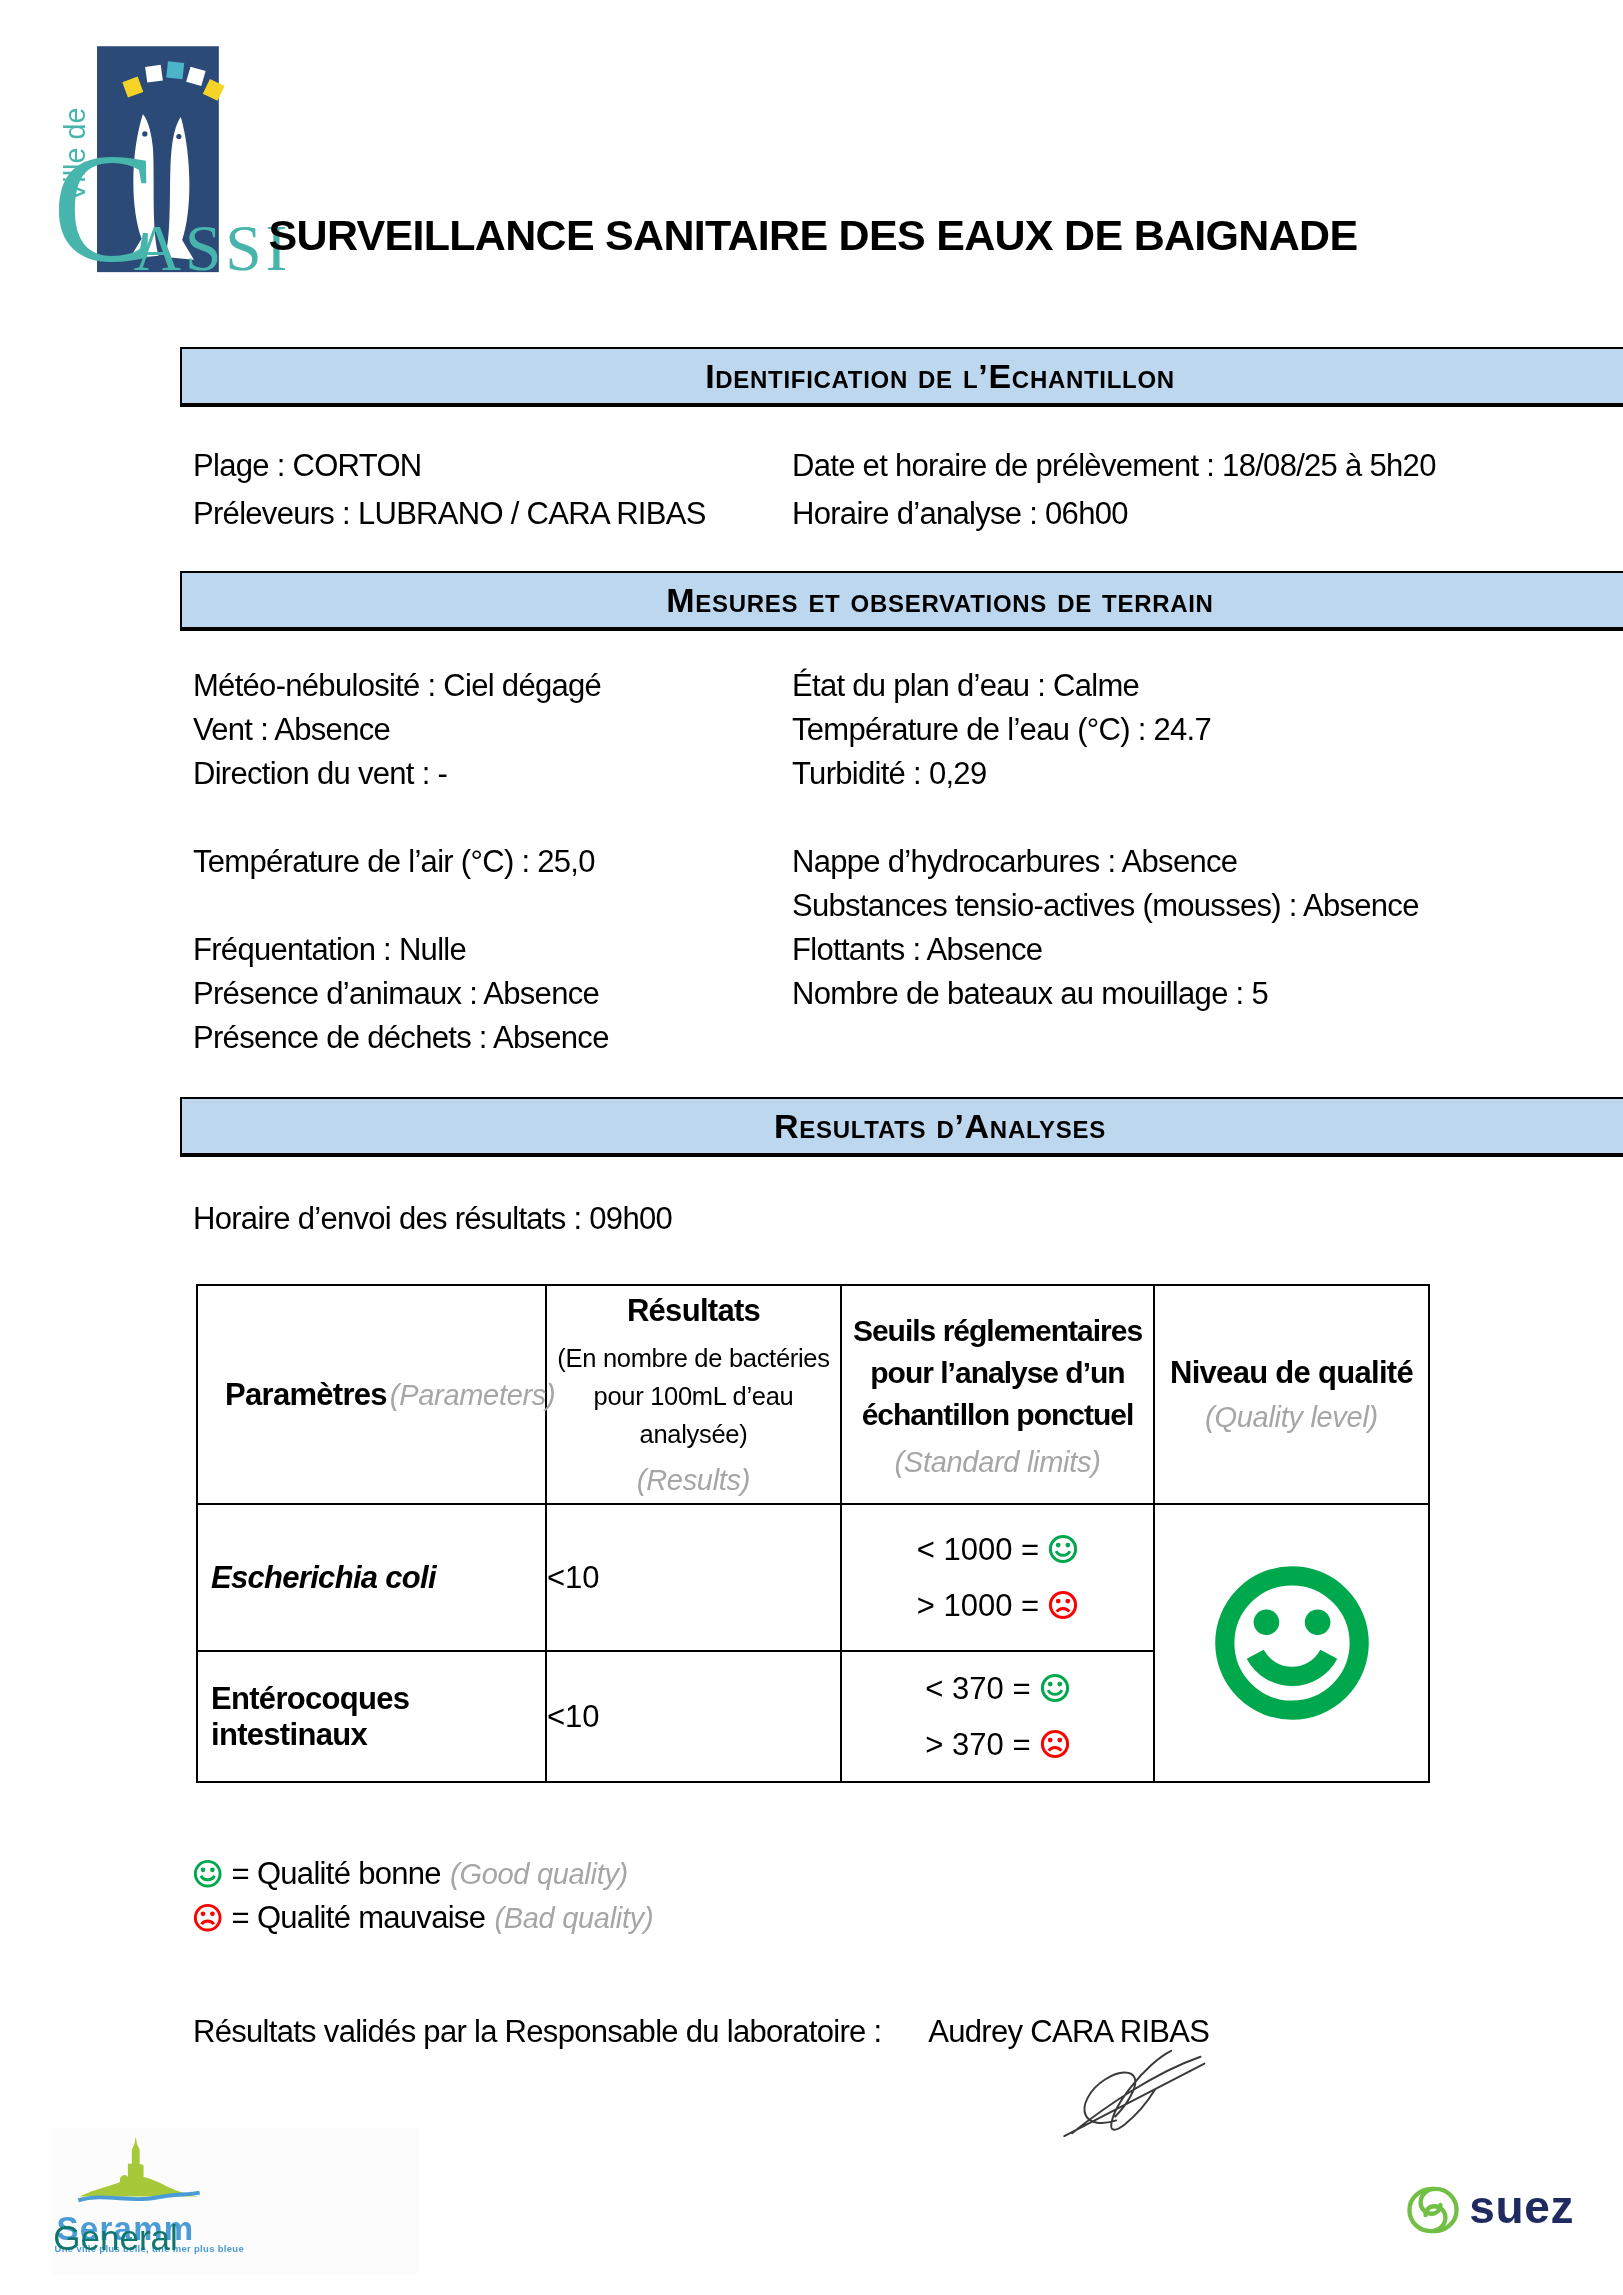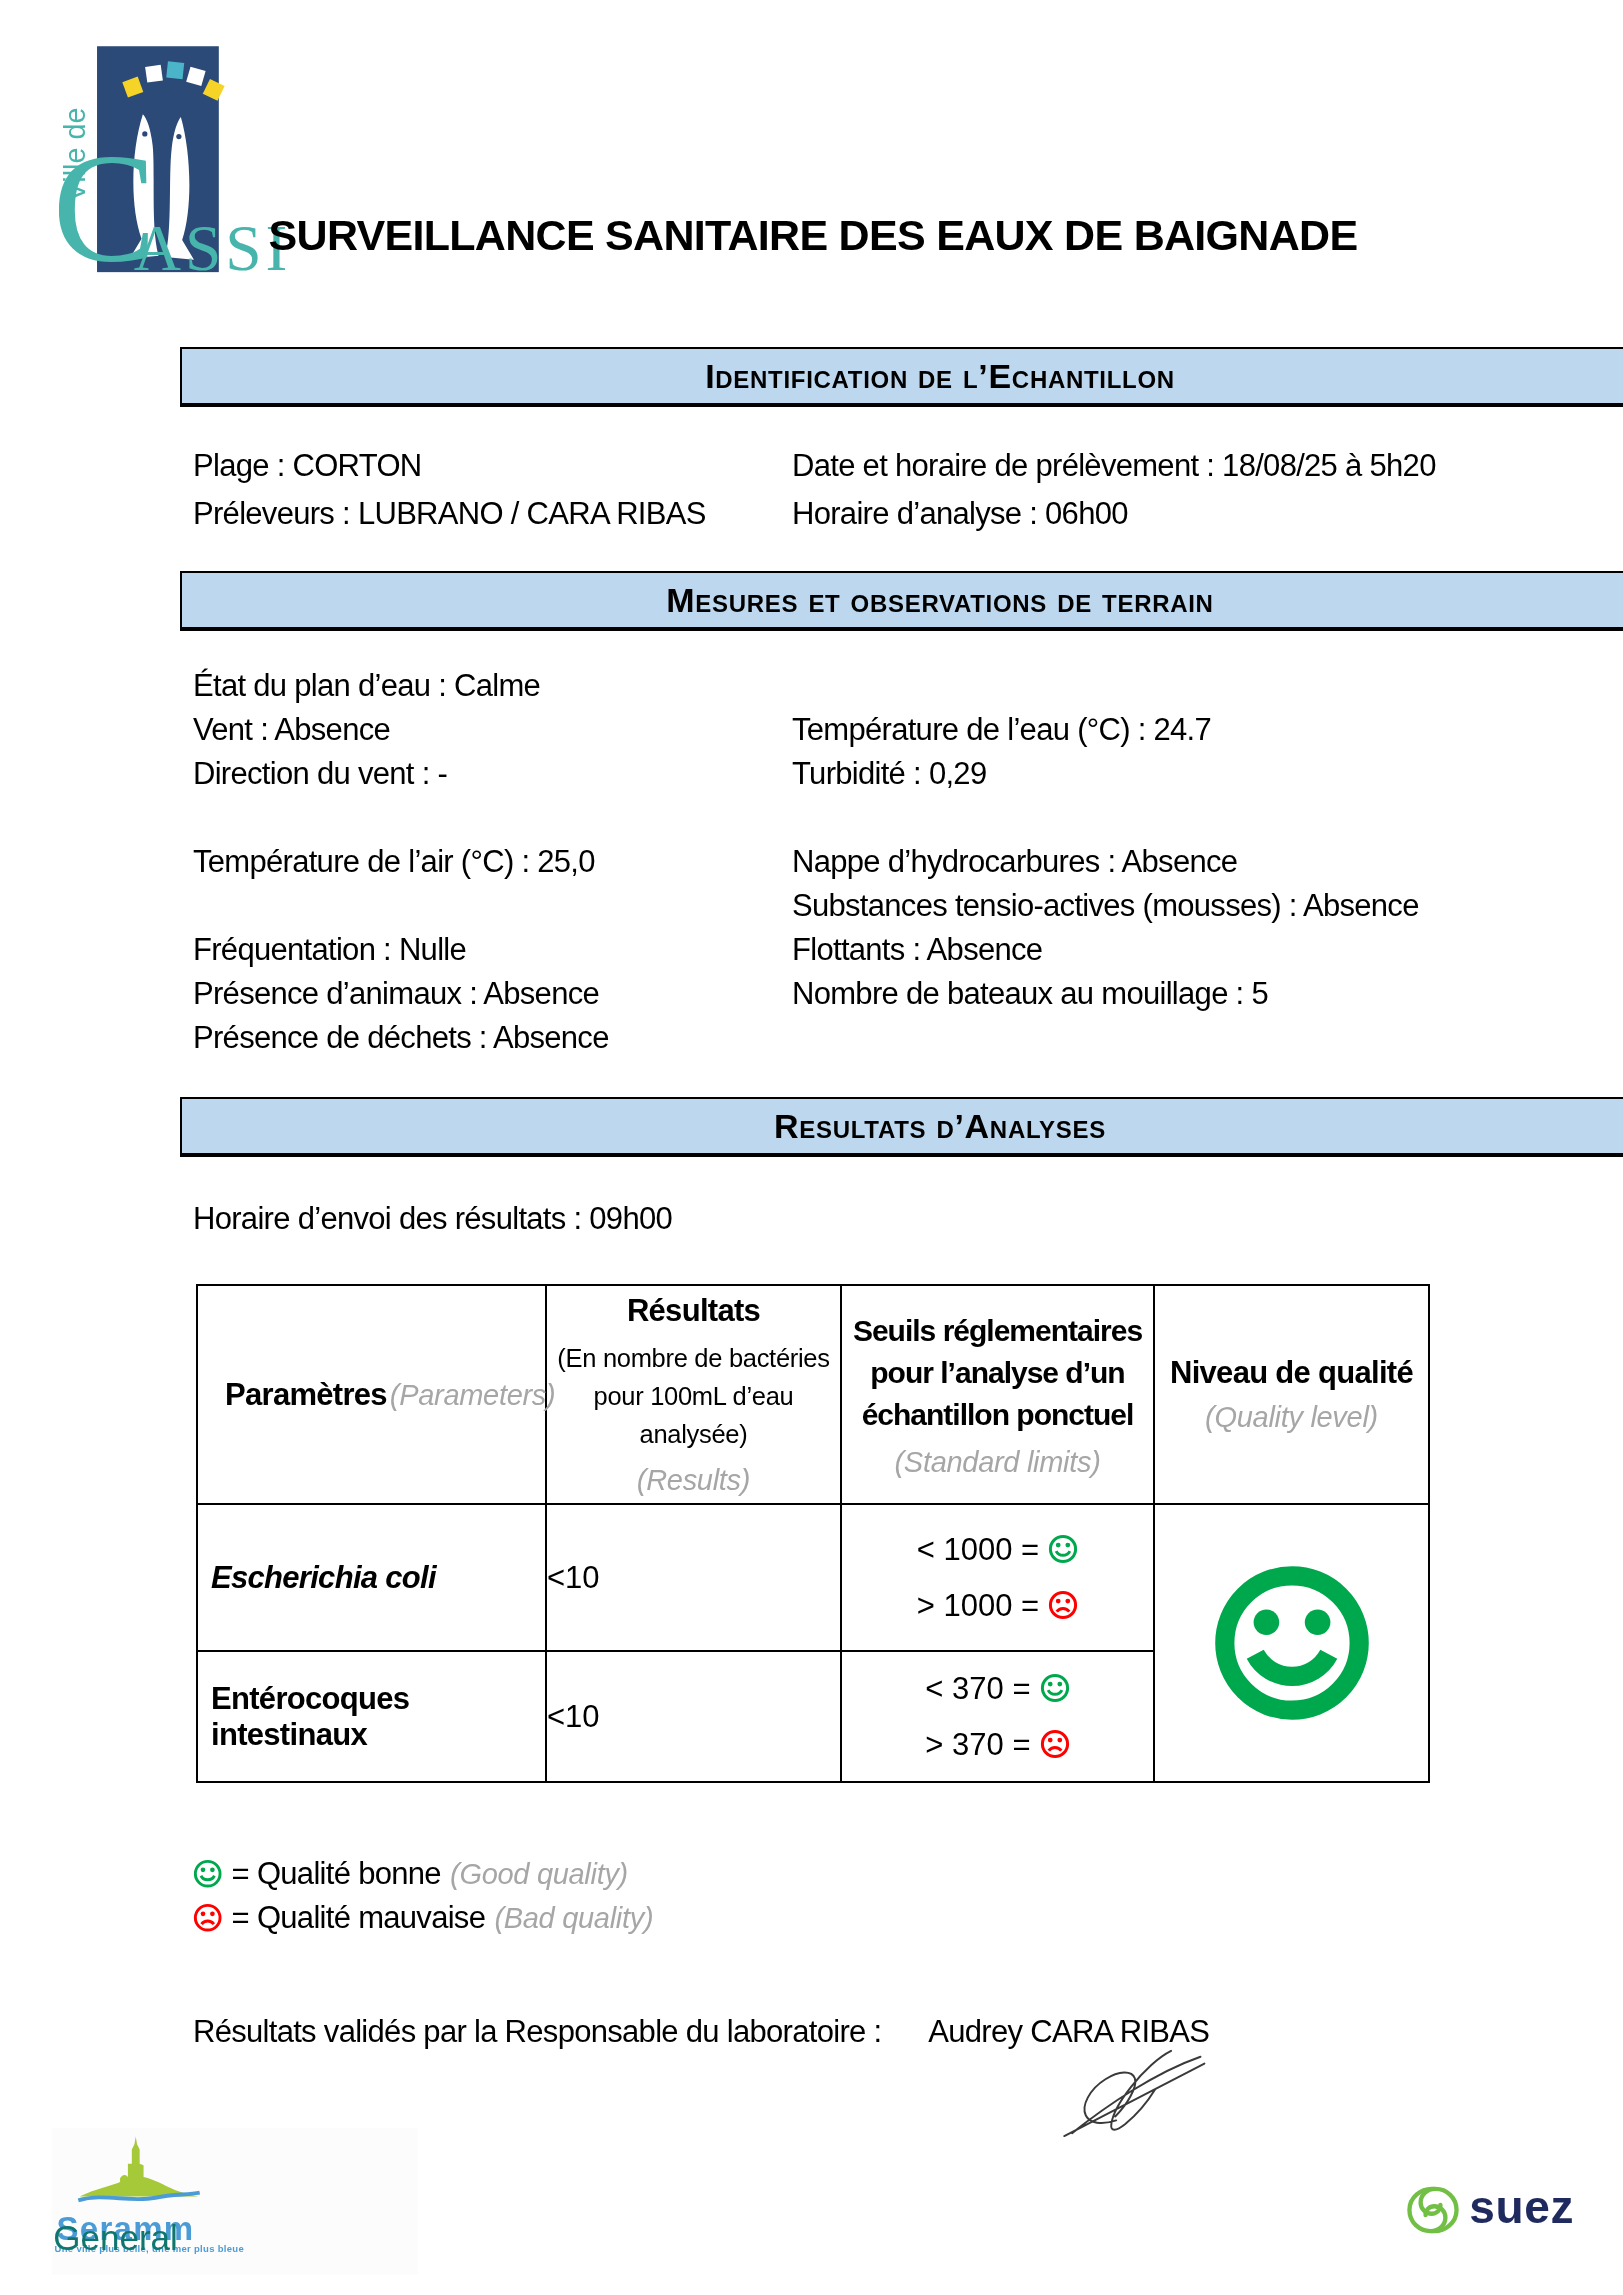--- a/index.html
+++ b/index.html
@@ -149,20 +149,21 @@
       <div class="fcell">Horaire d’analyse : 06h00</div>
     </div>
   </div>
 
   <div class="section-bar" id="bar-mesures">
     <span>Mesures et observations de terrain</span>
   </div>
 
   <div class="field-rows" id="obs-rows">
     <div class="frow">
+      <div class="fcell left">Météo-nébulosité : Ciel dégagé</div>
       <div class="fcell">État du plan d’eau : Calme</div>
     </div>
     <div class="frow">
       <div class="fcell left">Vent : Absence</div>
       <div class="fcell">Température de l’eau (°C) : 24.7</div>
     </div>
     <div class="frow">
       <div class="fcell left">Direction du vent : -</div>
       <div class="fcell">Turbidité : 0,29</div>
     </div>

